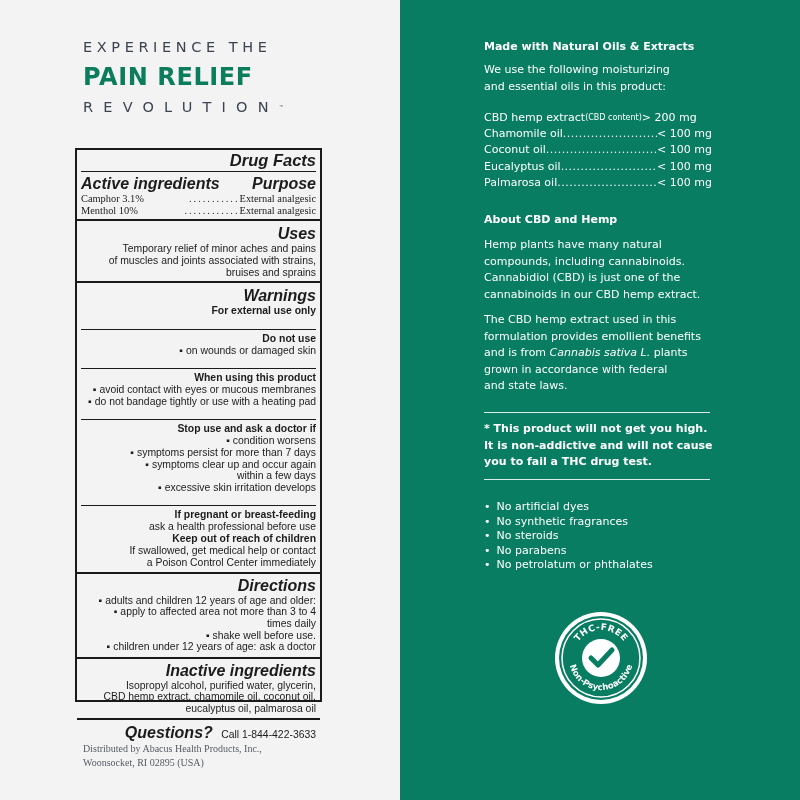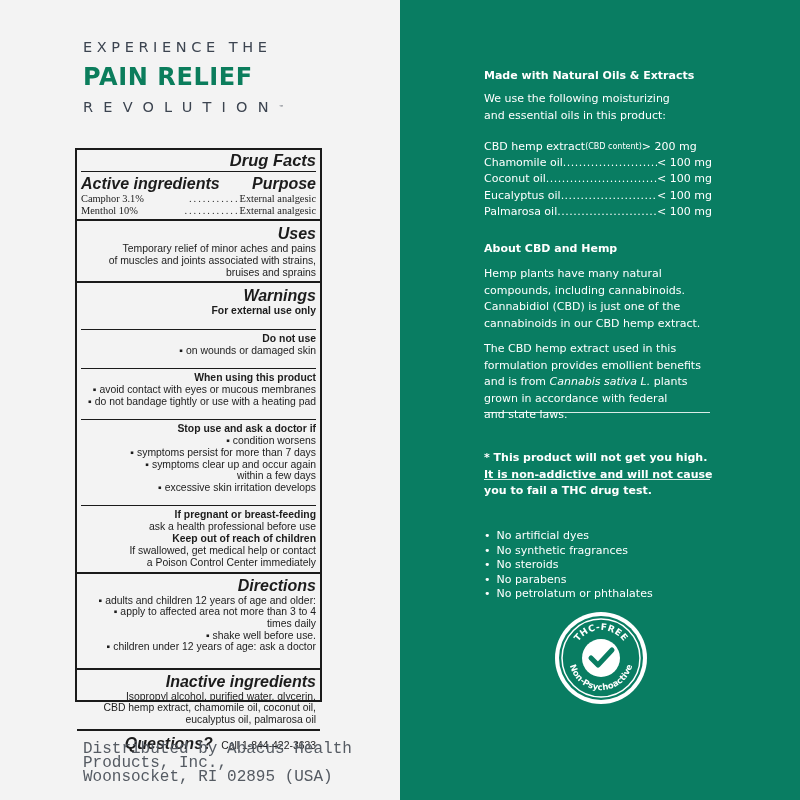--- a/index.html
+++ b/index.html
@@ -31,24 +31,24 @@
   .df-cont { padding-left: 8px; font-size: 10.4px; line-height: 11.6px; }
   .df-cont.deep { padding-left: 16px; }
   .df-sub { border-bottom: 1px solid #1a1a1a; margin: 0 0; padding: 3px 0 12px; }
   .df-sub:last-child { border-bottom: none; }
 
   .ingredient-line { display: flex; font-size: 10.4px; line-height: 11.6px; font-family: Liberation Serif, serif; }
   .ingredient-line .name { white-space: nowrap; }
   .ingredient-line .dots { flex: 1; overflow: hidden; white-space: nowrap; letter-spacing: 2px; }
   .ingredient-line .purpose { white-space: nowrap; }
 
-  .distributor { position: absolute; left: 83px; top: 742px; font-family: Liberation Mono, monospace; font-size: 16px; line-height: 14px; color: #555b63; }
+  .distributor { position: absolute; left: 83px; top: 742px; font-family: Liberation Serif, serif; font-size: 10px; line-height: 14px; color: #555b63; }
 
   
-  .rp { position: absolute; left: 84px; width: 240px; margin-top: 29px; }
+  .rp { position: absolute; left: 84px; width: 240px; }
   .rp-heading { font-size: 11px; font-weight: bold; line-height: 14px; }
   .rp-text { font-size: 11px; line-height: 16.5px; }
   .rp-bold { font-size: 11px; font-weight: bold; line-height: 16.5px; }
   .oil-line { display: flex; font-size: 11px; line-height: 16.2px; white-space: nowrap; }
   .oil-line .dots { flex: 1; overflow: hidden; white-space: nowrap; letter-spacing: 0.5px; }
   .oil-line .small { font-size: 8px; }
   .rule { position: absolute; left: 84px; width: 226px; height: 1px; background: rgba(255,255,255,0.85); }
   .bullets li { list-style: none; font-size: 11px; line-height: 14.6px; }
   .bullets li::before { content: "\2022"; margin-right: 6px; }
 
@@ -116,21 +116,21 @@
       </div>
       <div class="df-sub" style="padding-bottom:3px;">
         <div class="df-bold">If pregnant or breast-feeding</div>
         <div class="df-text">ask a health professional before use</div>
         <div class="df-bold">Keep out of reach of children</div>
         <div class="df-text">If swallowed, get medical help or contact</div>
         <div class="df-text">a Poison Control Center immediately</div>
       </div>
     </div>
 
-    <div class="df-section" style="padding-top:2px; padding-bottom:15px;">
+    <div class="df-section" style="padding-top:2px; padding-bottom:4px;">
       <div class="df-title">Directions</div>
       <div class="df-bullet">adults and children 12 years of age and older:</div>
       <div class="df-bullet indent">apply to affected area not more than 3 to 4</div>
       <div class="df-cont deep">times daily</div>
       <div class="df-bullet indent">shake well before use.</div>
       <div class="df-bullet">children under 12 years of age: ask a doctor</div>
     </div>
 
     <div class="df-section" style="padding-top:2px; padding-bottom:3px;">
       <div class="df-title">Inactive ingredients</div>

